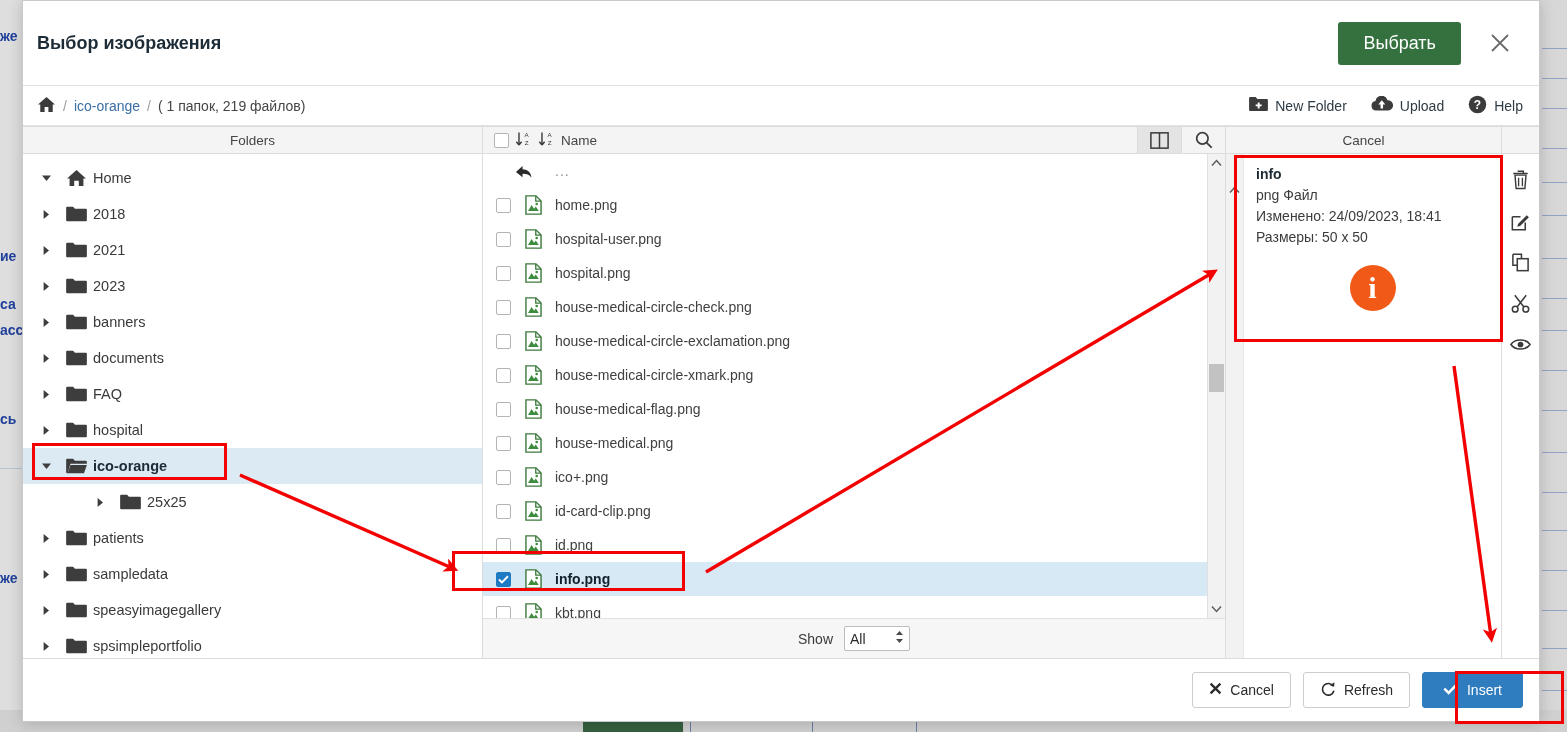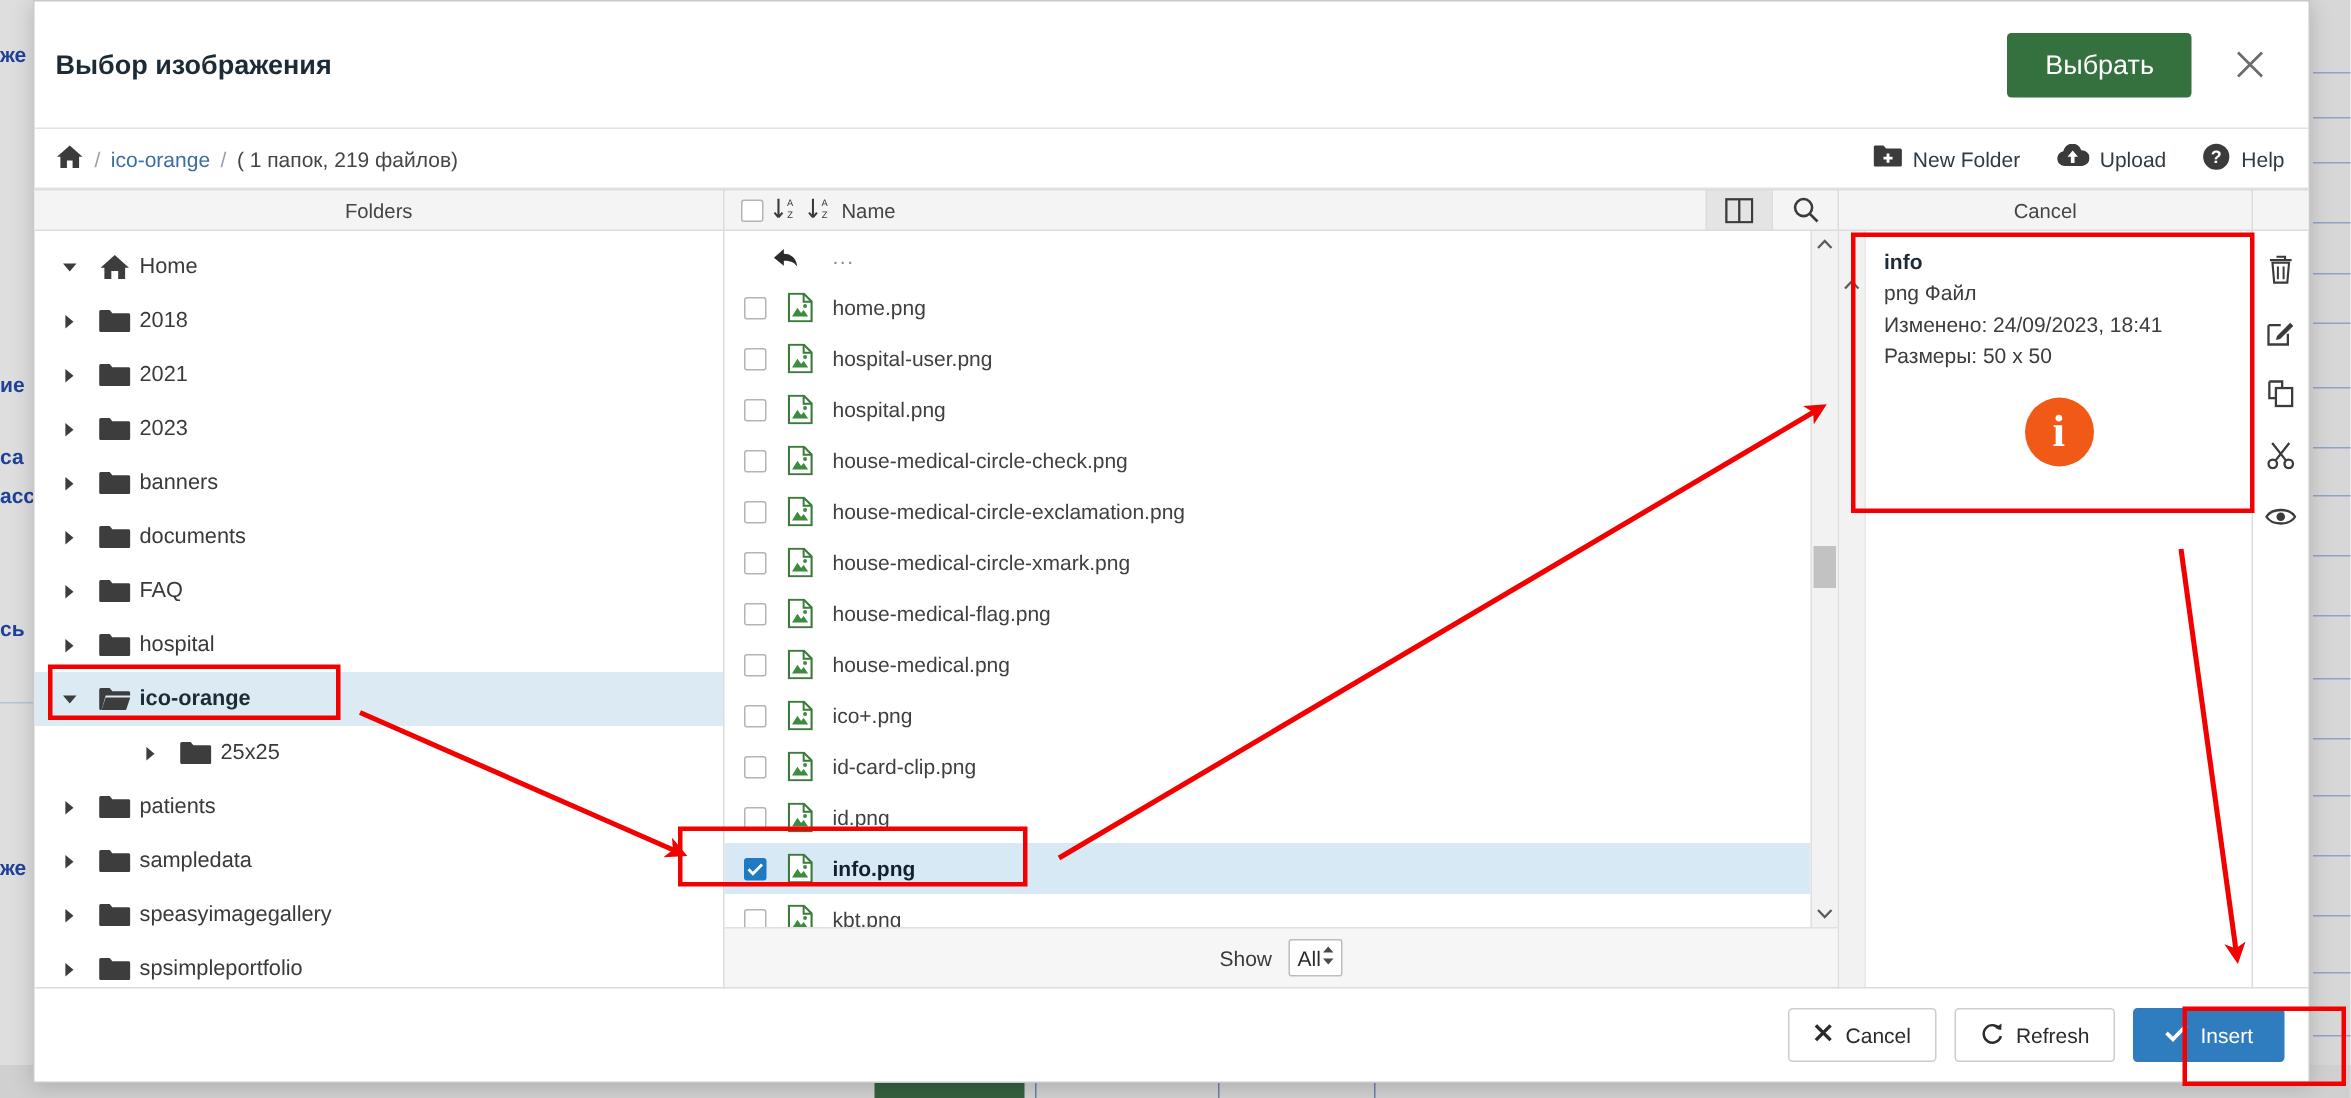--- a/index.html
+++ b/index.html
@@ -150,21 +150,21 @@
     position: absolute; left: 1px; width: 15px; top: 210px; height: 28px; background: #c2c2c2;
   }
 
   
   #show-bar {
     height: 40px; flex: 0 0 40px; background: #f6f6f6; border-top: 1px solid #e0e0e0;
     display: flex; align-items: center; justify-content: center; gap: 11px;
   }
   #show-label { font-size: 14px; color: #3a3a3a; }
   #show-select {
-    width: 36px; height: 25px; border: 1px solid #bdbdbd; background: #fff;
+    width: 66px; height: 25px; border: 1px solid #bdbdbd; background: #fff;
     display: flex; align-items: center; padding: 0 5px; font-size: 14px; color: #2b2b2b;
     justify-content: space-between; cursor: pointer; border-radius: 2px;
   }
 
   
   #details-pane {
     width: 276px; flex: 0 0 276px; border-bottom: 1px solid #dcdcdc;
     border-right: 1px solid #dcdcdc; position: relative; display: flex;
   }
   #details-collapse {

